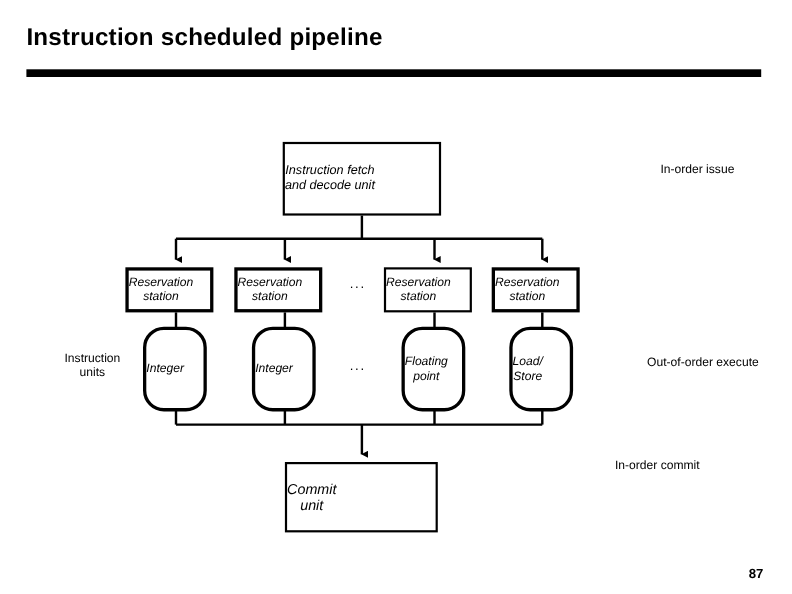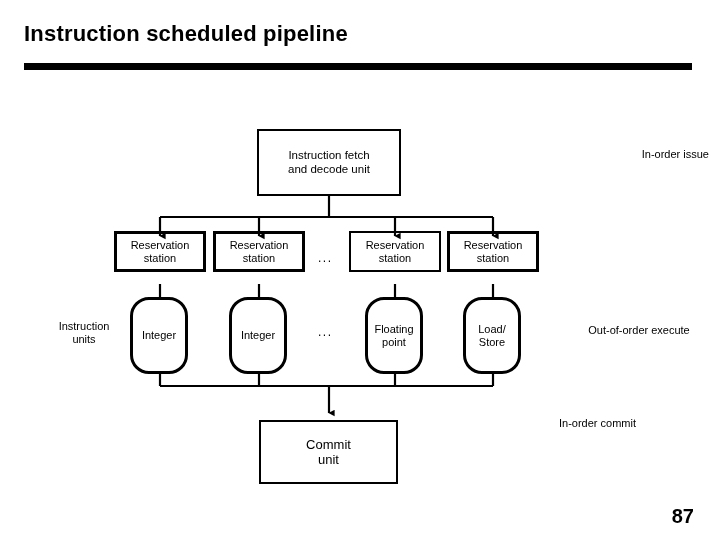--- a/index.html
+++ b/index.html
@@ -34,21 +34,21 @@
     width: 668px;
     height: 7px;
     background: #000;
   }
 
   
   #page-number {
     position: absolute;
     right: 26px;
     bottom: 12px;
-    font-size: 20px;
+    font-size: 12px;
     font-weight: bold;
     color: #000;
   }
 
   
   #diagram {
     position: absolute;
     left: 0;
     top: 0;
     width: 720px;
@@ -61,43 +61,44 @@
     width: 720px;
     height: 540px;
   }
 
   
   .node {
     position: absolute;
     box-sizing: border-box;
     display: flex;
     align-items: center;
-    justify-content: center;
+    justify-content: flex-start;
     text-align: center;
     color: #000;
     background: transparent;
     line-height: 1.18;
+    font-style: italic;
   }
   .node .label {
     display: block;
     white-space: pre-line;
   }
 
   .box-fetch {
     left: 257px;
     top: 129px;
     width: 144px;
     height: 67px;
     border: 2px solid #000;
     font-size: 11.5px;
   }
 
   .box-rs {
-    top: 231px;
-    width: 92px;
+    top: 243px;
+    width: 80px;
     height: 41px;
     border: 2px solid #000;
     font-size: 11px;
   }
   .box-rs.thick { border-width: 3px; }
   .box-rs.rs1 { left: 114px; }
   .box-rs.rs2 { left: 213px; }
   .box-rs.rs3 { left: 349px; }
   .box-rs.rs4 { left: 447px; }
 
@@ -134,21 +135,21 @@
   }
   #caption-functional-units {
     left: 44px;
     top: 320px;
     width: 80px;
   }
   #caption-in-order-issue {
     left: 559px;
     top: 148px;
     width: 150px;
-    text-align: right;
+    text-align: center;
   }
   #caption-out-of-order {
     left: 559px;
     top: 324px;
     width: 160px;
     text-align: center;
   }
   #caption-in-order-commit {
     left: 559px;
     top: 417px;

